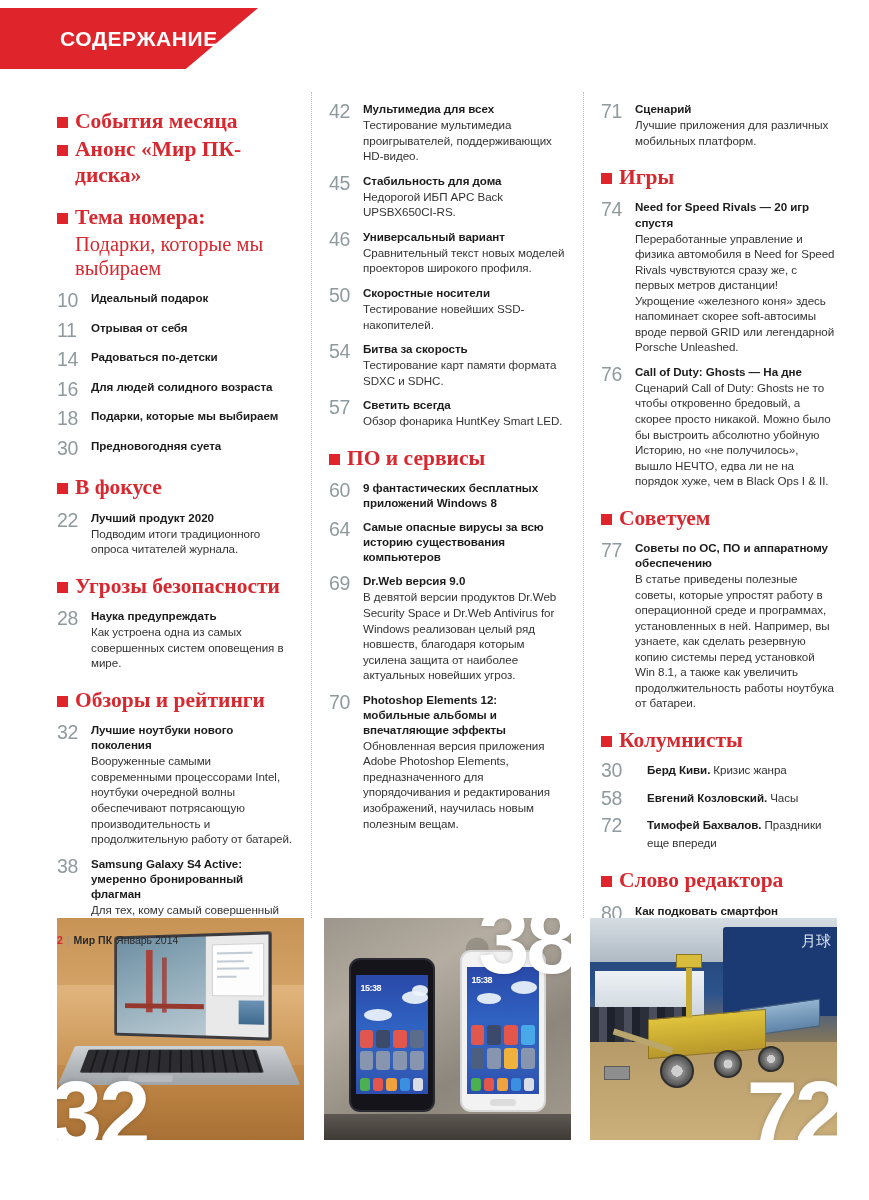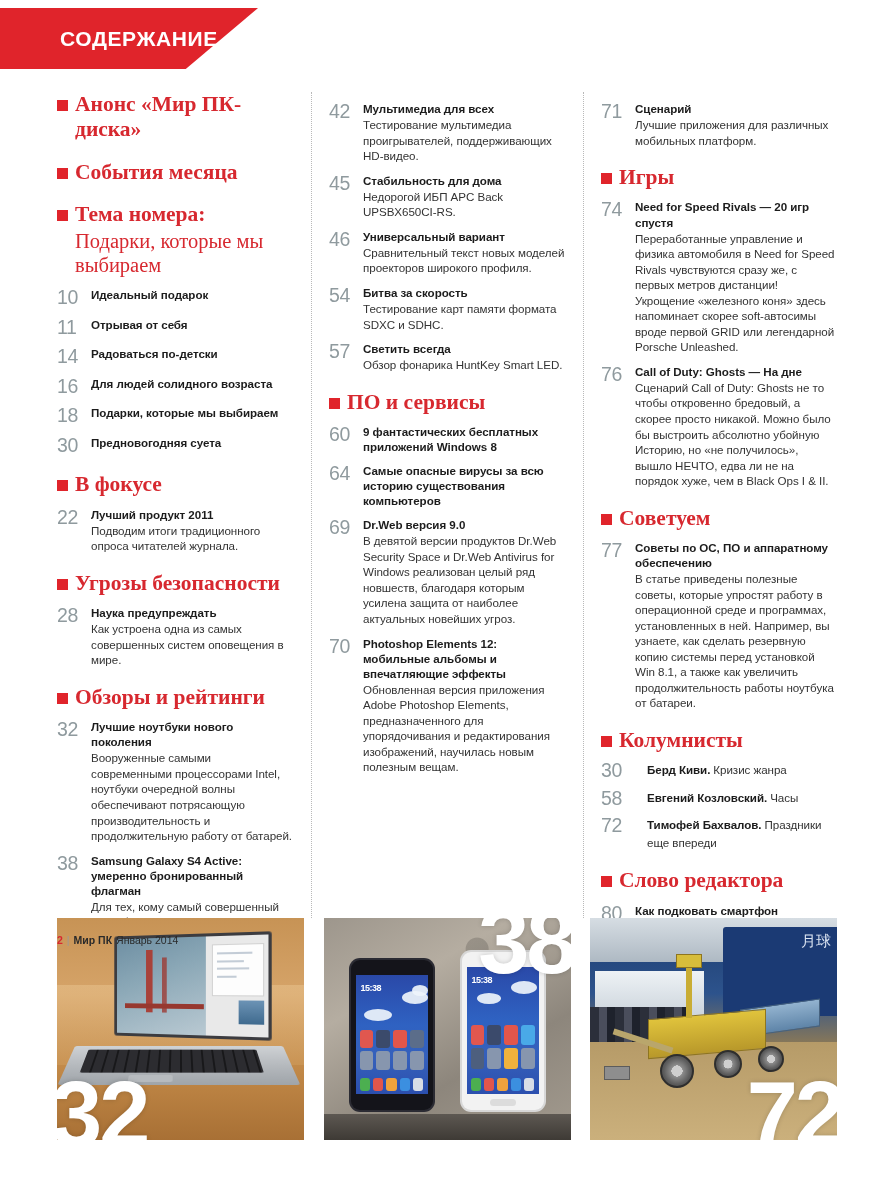--- a/index.html
+++ b/index.html
@@ -240,27 +240,27 @@
 </head>
 <body>
 
 <div class="page">
 
   <div class="banner"></div>
   <div class="banner-title">СОДЕРЖАНИЕ</div>
 
   <div class="cols">
     <div class="col col-1" id="col0">
+        <div class="sect gap-top">
+          <span class="bullet"></span>
+          <span class="sect-text">События месяца</span>
+        </div>
         <div class="sect">
           <span class="bullet"></span>
           <span class="sect-text">Анонс «Мир ПК-диска»</span>
-        </div>
-        <div class="sect gap-top">
-          <span class="bullet"></span>
-          <span class="sect-text">События месяца</span>
         </div>
         <div class="sect gap-top">
           <span class="bullet"></span>
           <span class="sect-text">Тема номера:</span>
         </div>
         <div class="sect-sub">Подарки, которые
 мы выбираем</div>
         <div class="entry">
           <div class="pg">10</div>
           <div class="ebody">
@@ -297,21 +297,21 @@
             <div class="etitle">Предновогодняя суета</div>
           </div>
         </div>
         <div class="sect gap-top">
           <span class="bullet"></span>
           <span class="sect-text">В фокусе</span>
         </div>
         <div class="entry">
           <div class="pg">22</div>
           <div class="ebody">
-            <div class="etitle">Лучший продукт 2011</div>
+            <div class="etitle">Лучший продукт 2020</div>
             <div class="edesc">Подводим итоги традиционного опроса читателей журнала.</div>
           </div>
         </div>
         <div class="sect gap-top">
           <span class="bullet"></span>
           <span class="sect-text">Угрозы безопасности</span>
         </div>
         <div class="entry">
           <div class="pg">28</div>
           <div class="ebody">
@@ -359,20 +359,27 @@
           <div class="ebody">
             <div class="etitle">Стабильность для дома</div>
             <div class="edesc">Недорогой ИБП APC Back UPSBX650CI-RS.</div>
           </div>
         </div>
         <div class="entry">
           <div class="pg">46</div>
           <div class="ebody">
             <div class="etitle">Универсальный вариант</div>
             <div class="edesc">Сравнительный текст новых моделей проекторов широкого профиля.</div>
+          </div>
+        </div>
+        <div class="entry">
+          <div class="pg">50</div>
+          <div class="ebody">
+            <div class="etitle">Скоростные носители</div>
+            <div class="edesc">Тестирование новейших SSD-накопителей.</div>
           </div>
         </div>
         <div class="entry">
           <div class="pg">54</div>
           <div class="ebody">
             <div class="etitle">Битва за скорость</div>
             <div class="edesc">Тестирование карт памяти формата SDXC и SDHC.</div>
           </div>
         </div>
         <div class="entry">

